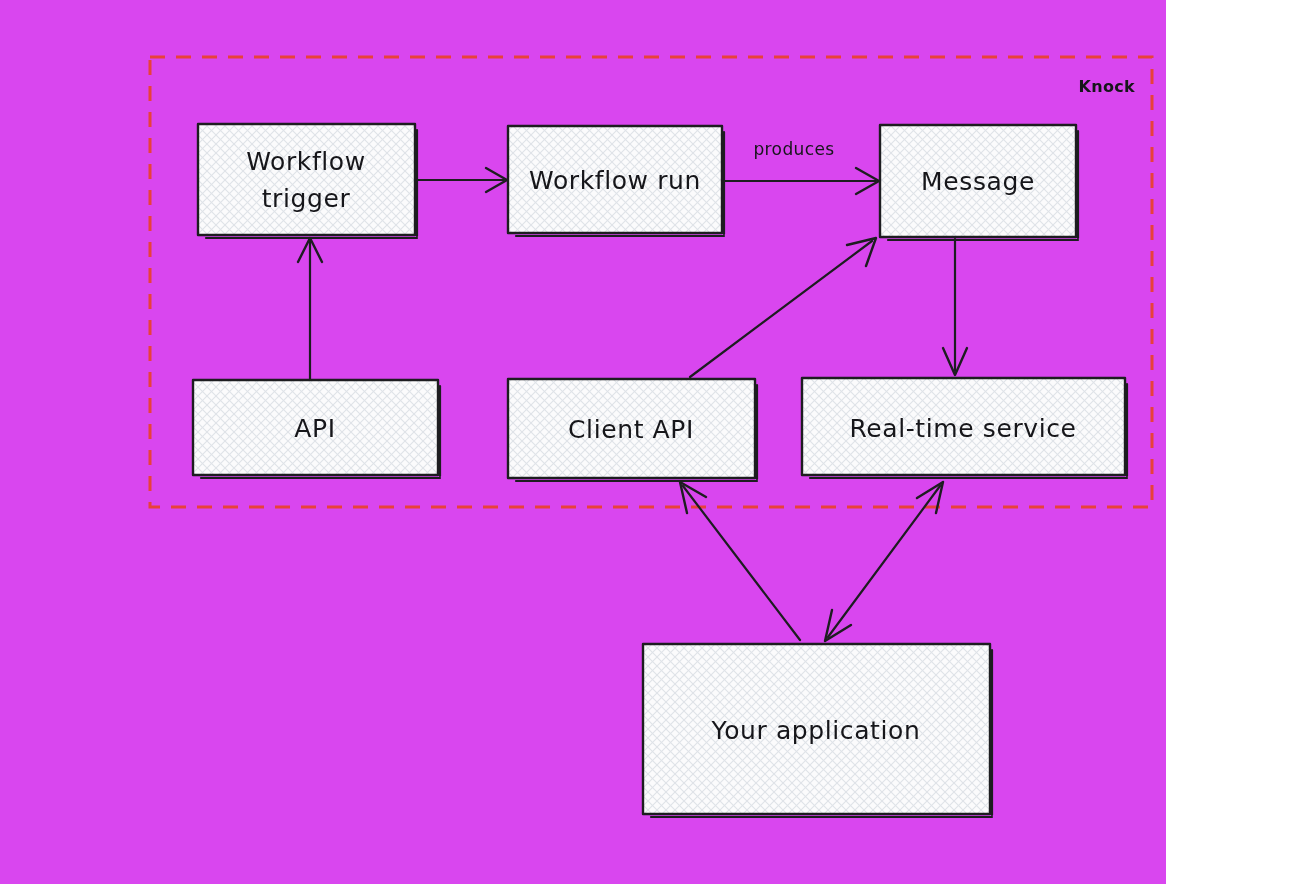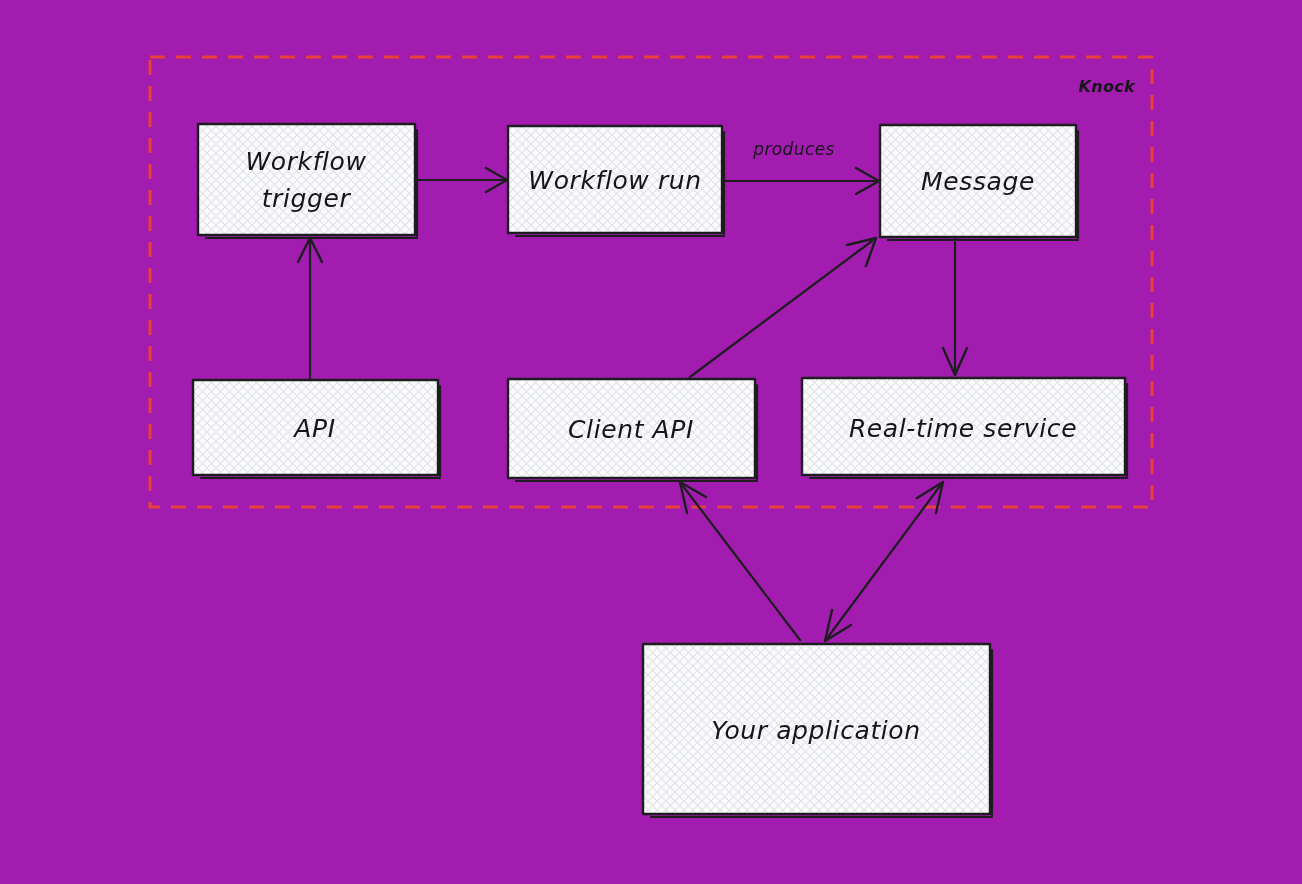--- a/index.html
+++ b/index.html
@@ -6,25 +6,24 @@
   html, body {
     margin: 0;
     padding: 0;
     background: #ffffff;
   }
   body {
     font-family: "DejaVu Sans", sans-serif;
   }
   #canvas {
     position: relative;
-    width: 1302px;
+    width: 1166px;
     height: 884px;
-    background: #a21caf;
+    background: #d946ef;
     overflow: hidden;
-    font-style: italic;
   }
   #diagram-svg {
     position: absolute;
     left: 0;
     top: 0;
     width: 1302px;
     height: 884px;
   }
   .node-label {
     font-family: "DejaVu Sans", sans-serif;

